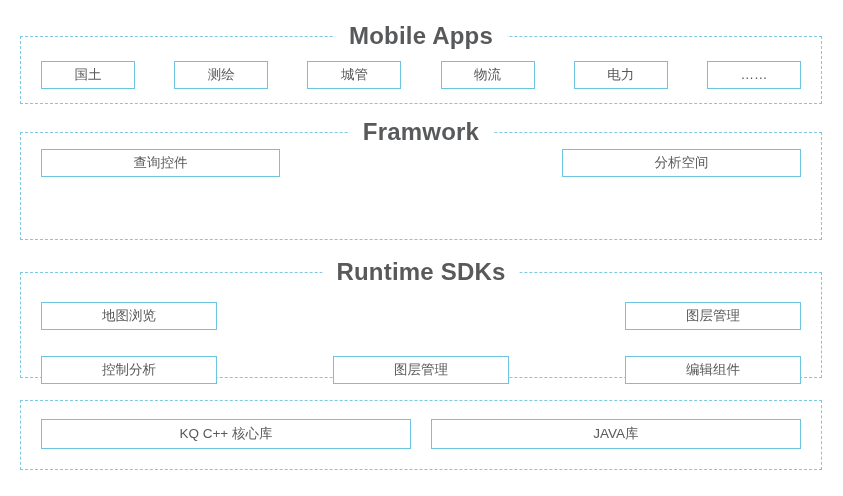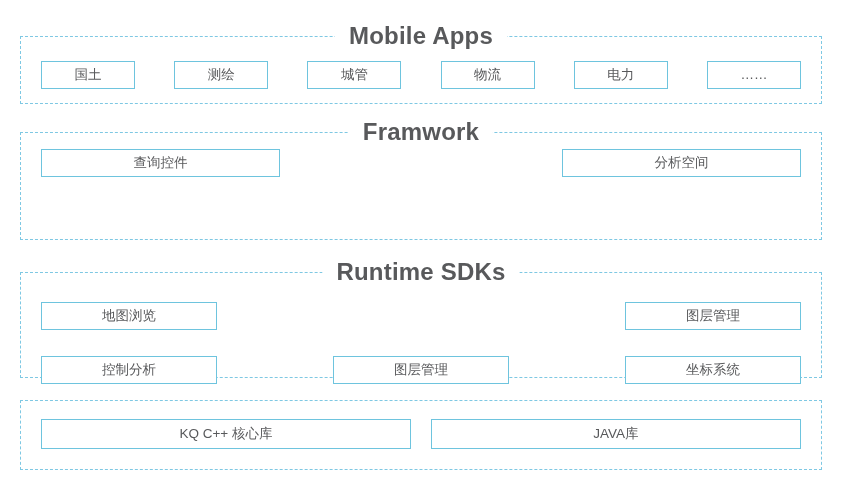--- a/index.html
+++ b/index.html
@@ -119,21 +119,21 @@
 
   <div class="section" id="sec-runtime">
     <div class="section-title">Runtime SDKs</div>
     <div class="row row-1">
       <div class="cell">地图浏览</div>
       <div class="cell">图层管理</div>
     </div>
     <div class="row row-2">
       <div class="cell">控制分析</div>
       <div class="cell">图层管理</div>
-      <div class="cell">坐标系统</div>
+      <div class="cell">编辑组件</div>
     </div>
   </div>
 
   <div class="section" id="sec-core">
     <div class="row">
       <div class="cell">KQ C++ 核心库</div>
       <div class="cell">JAVA库</div>
     </div>
   </div>
 

